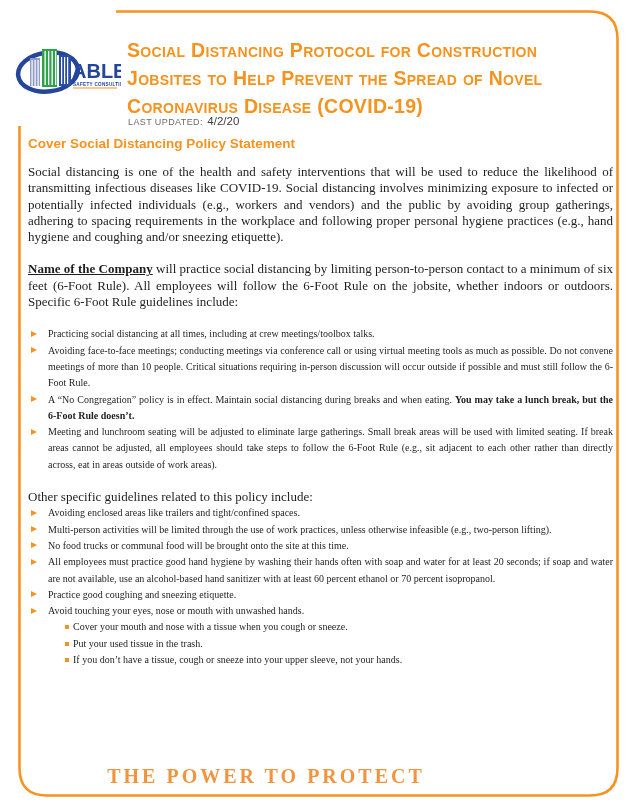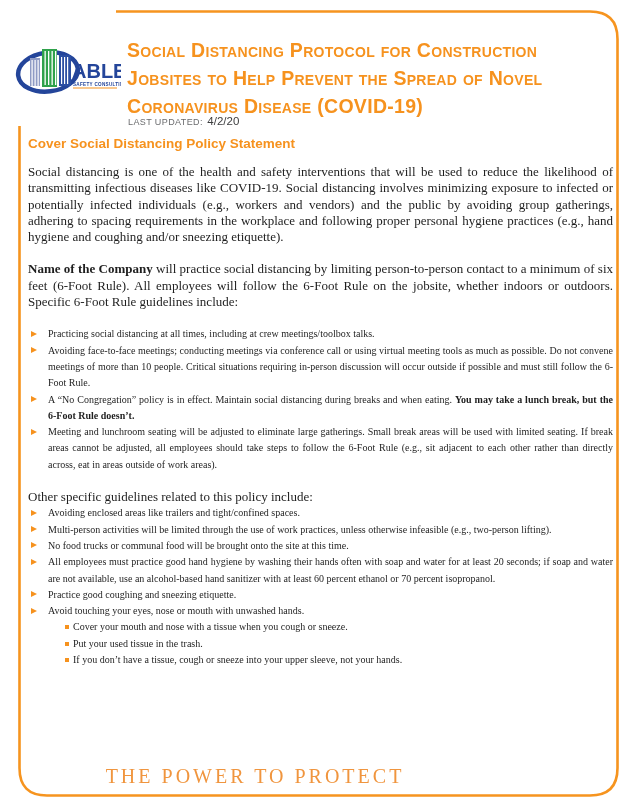--- a/index.html
+++ b/index.html
@@ -22,23 +22,23 @@
   .body-copy ul{list-style:none;margin:0 0 16px 0;padding:0;}
   .body-copy ul.no-gap{margin-bottom:0;}
   .body-copy li{position:relative;font-size:10px;line-height:16.3px;text-align:justify;}
   li.lvl1{padding-left:20px;}
   li.lvl2{padding-left:45px;}
   .arrow-marker{position:absolute;left:3px;top:4.5px;width:0;height:0;
                 border-left:6px solid #F6921E;border-top:3.5px solid transparent;
                 border-bottom:3.5px solid transparent;}
   .square-marker{position:absolute;left:37px;top:6px;width:4px;height:4px;background:#F6921E;}
   .bold{font-weight:bold;}
-  .bold-underline{font-weight:bold;}
-  .footer-tagline{position:absolute;left:0;top:765px;width:510px;text-align:center;
-                  font-family:"Liberation Serif",serif;font-size:20px;font-weight:normal;
+  .bold-underline{font-weight:bold;text-decoration:underline;}
+  .footer-tagline{position:absolute;left:11px;top:765px;width:510px;text-align:center;
+                  font-family:"Liberation Serif",serif;font-size:20px;font-weight:bold;
                   letter-spacing:3px;color:#F0953E;}
 </style>
 </head>
 <body>
 
 <div class="page">
 
   <svg class="frame-svg" viewBox="0 0 630 801" xmlns="http://www.w3.org/2000/svg">
     <path d="M 116 11.5 L 590 11.5 Q 617.5 11.5 617.5 39 L 617.5 768 Q 617.5 795.5 590 795.5 L 47 795.5 Q 19.5 795.5 19.5 768 L 19.5 126" fill="none" stroke="#F6941F" stroke-width="2.6"></path>
   </svg>

